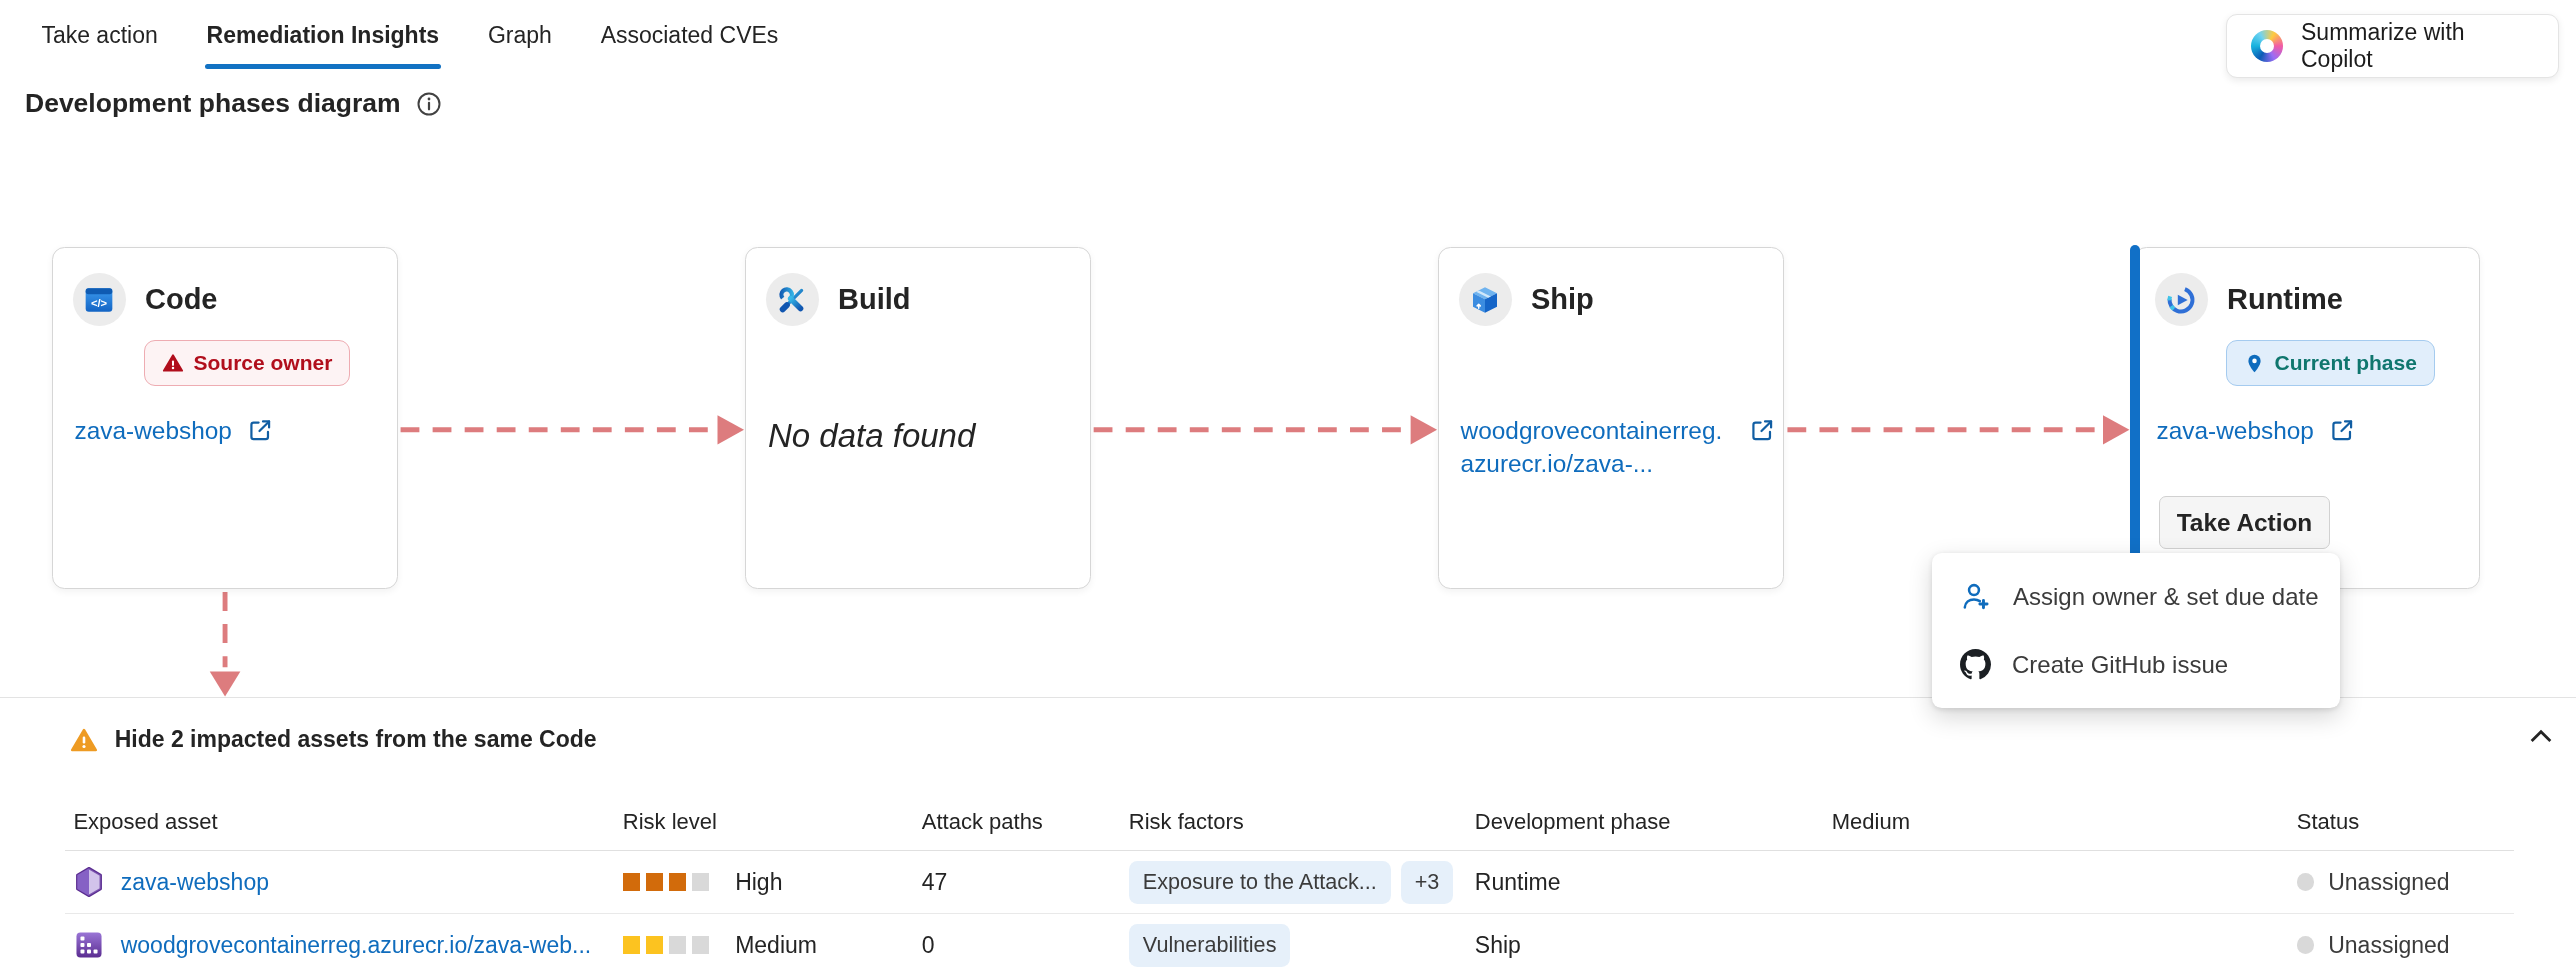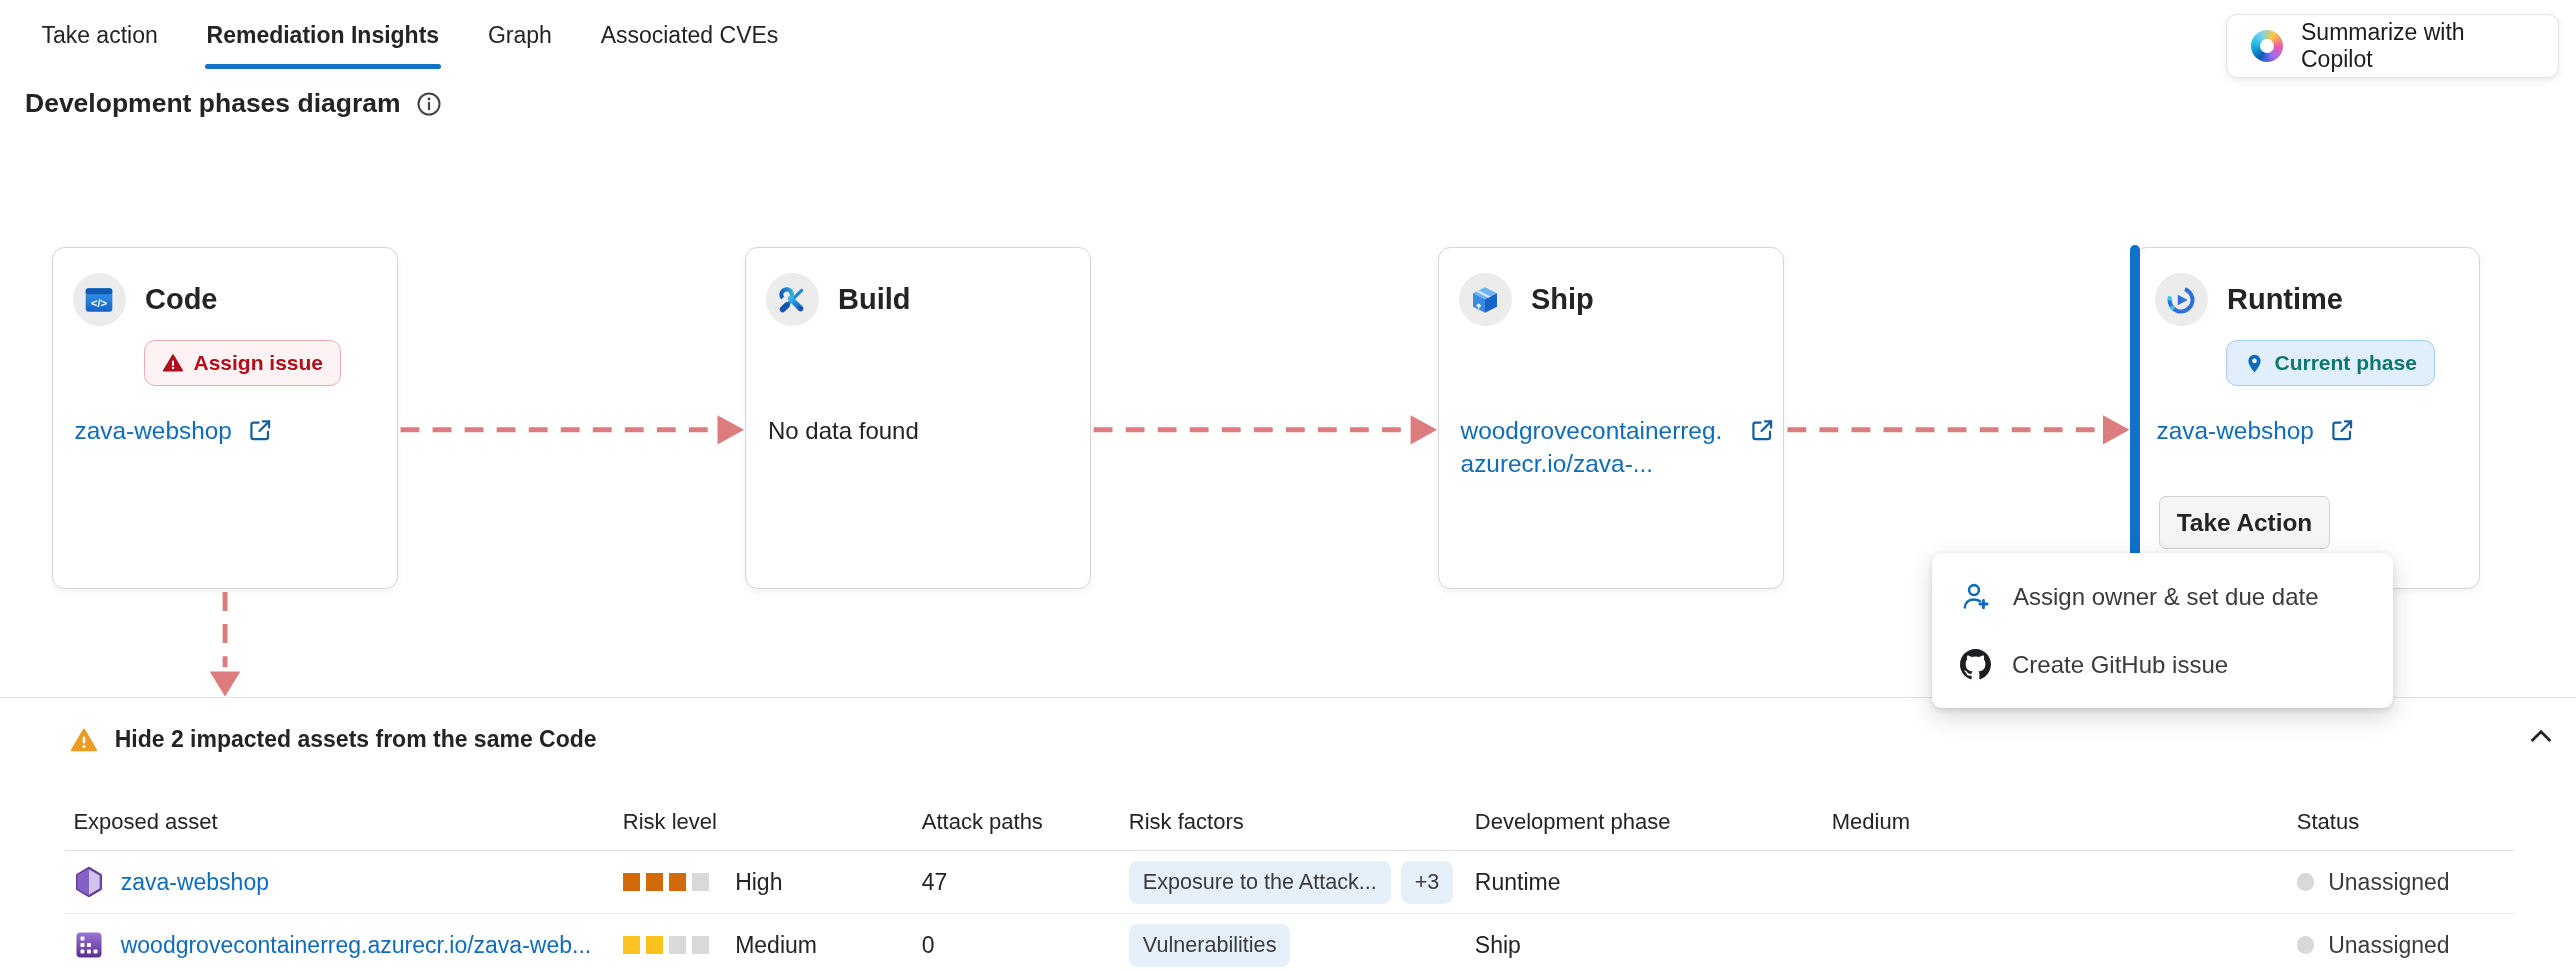--- a/index.html
+++ b/index.html
@@ -33,32 +33,32 @@
   .icon-circle { width:53px; height:53px; border-radius:50%; background:#ececec;
     display:flex; align-items:center; justify-content:center; }
   .card-title { font-size:29px; font-weight:bold; color:#242424; }
   .card-badge { position:absolute; top:92px; left:91px; height:46px; display:inline-flex; align-items:center;
     gap:9.8px; padding:0 16.7px; border-radius:11px; font-size:21px; font-weight:bold; white-space:nowrap; }
   .badge-error { background:#fdf3f4; border:1.4px solid #eeacb2; color:#b10e1c; }
   .badge-current { background:#e1eefb; border:1.4px solid #a5cbef; color:#0f766e; }
   .card-link { position:absolute; top:166px; left:21.6px; display:flex; gap:15.3px; align-items:flex-start;
     font-size:24.4px; line-height:33px; color:#0f6cbd; cursor:pointer; }
   .card-link .link-text { max-width:273px; overflow-wrap:anywhere; }
-  .no-data { position:absolute; top:169px; left:22px; font-size:24px; color:#242424; }
+  .no-data { position:absolute; top:169px; left:22px; font-size:33px; color:#242424;font-style:italic; }
   .take-action { position:absolute; top:248px; left:24px; width:171px; height:53px; background:#f5f5f5;
     border:1.4px solid #d1d1d1; border-radius:7px; font-size:24.4px; font-weight:bold; color:#242424;
     display:flex; align-items:center; justify-content:center; cursor:pointer; }
   .current-bar { position:absolute; left:2130px; top:245px; width:9.8px; height:345px;
     background:#1170c7; border-radius:5.6px; z-index:2; }
 
   
   .arrows { position:absolute; inset:0; pointer-events:none; }
 
   
-  .menu { position:absolute; left:1932px; top:553px; width:461px; height:155px; background:#fff;
+  .menu { position:absolute; left:1932px; top:553px; width:408px; height:155px; background:#fff;
     border-radius:9.8px; box-shadow:0 8.4px 24px rgba(0,0,0,.16), 0 1.4px 5.6px rgba(0,0,0,.10);
     z-index:6; display:flex; flex-direction:column; justify-content:center; padding:7px 0; }
   .menu-item { display:flex; align-items:center; gap:21px; padding:0 28px; height:68px;
     font-size:24px; color:#3b3b3b; cursor:pointer; white-space:nowrap; }
 
   
   .section-divider { position:absolute; top:697px; left:0; width:2576px; height:1.4px; background:#e3e3e3; }
   .assets-header { position:absolute; top:720px; left:70px; display:flex; align-items:center; gap:16.7px;
     font-size:23px; font-weight:bold; color:#242424; height:39px; cursor:pointer; }
   .collapse-btn { position:absolute; top:719px; left:2523px; width:36px; height:36px;
@@ -148,21 +148,21 @@
       <span class="card-title">Code</span>
     </div>
     <div class="card-badge badge-error">
       <span style="display:flex;">
         <svg viewBox="0 0 24 24" width="22" height="22">
           <path d="M12 3.6 L22 20.4 H2 Z" fill="#b10e1c" stroke="#b10e1c" stroke-width="2" stroke-linejoin="round"></path>
           <rect x="10.9" y="9.3" width="2.2" height="5.8" rx="1" fill="#fff"></rect>
           <circle cx="12" cy="17.5" r="1.35" fill="#fff"></circle>
         </svg>
       </span>
-      <span>Assign issue</span>
+      <span>Source owner</span>
     </div>
     <div class="card-link">
       <span class="link-text">zava-webshop</span>
       <span style="display:flex;margin-top:2.8px;">
         <svg viewBox="0 0 24 24" width="26.5" height="26.5" fill="none" stroke="#115ea3" stroke-width="2" stroke-linecap="round" stroke-linejoin="round">
           <path d="M19 13.5V18a2 2 0 0 1-2 2H6a2 2 0 0 1-2-2V7a2 2 0 0 1 2-2h4.5"></path>
           <path d="M14.5 4H20v5.5"></path>
             <path d="M20 4l-8.7 8.7"></path>
         </svg>
       </span>

